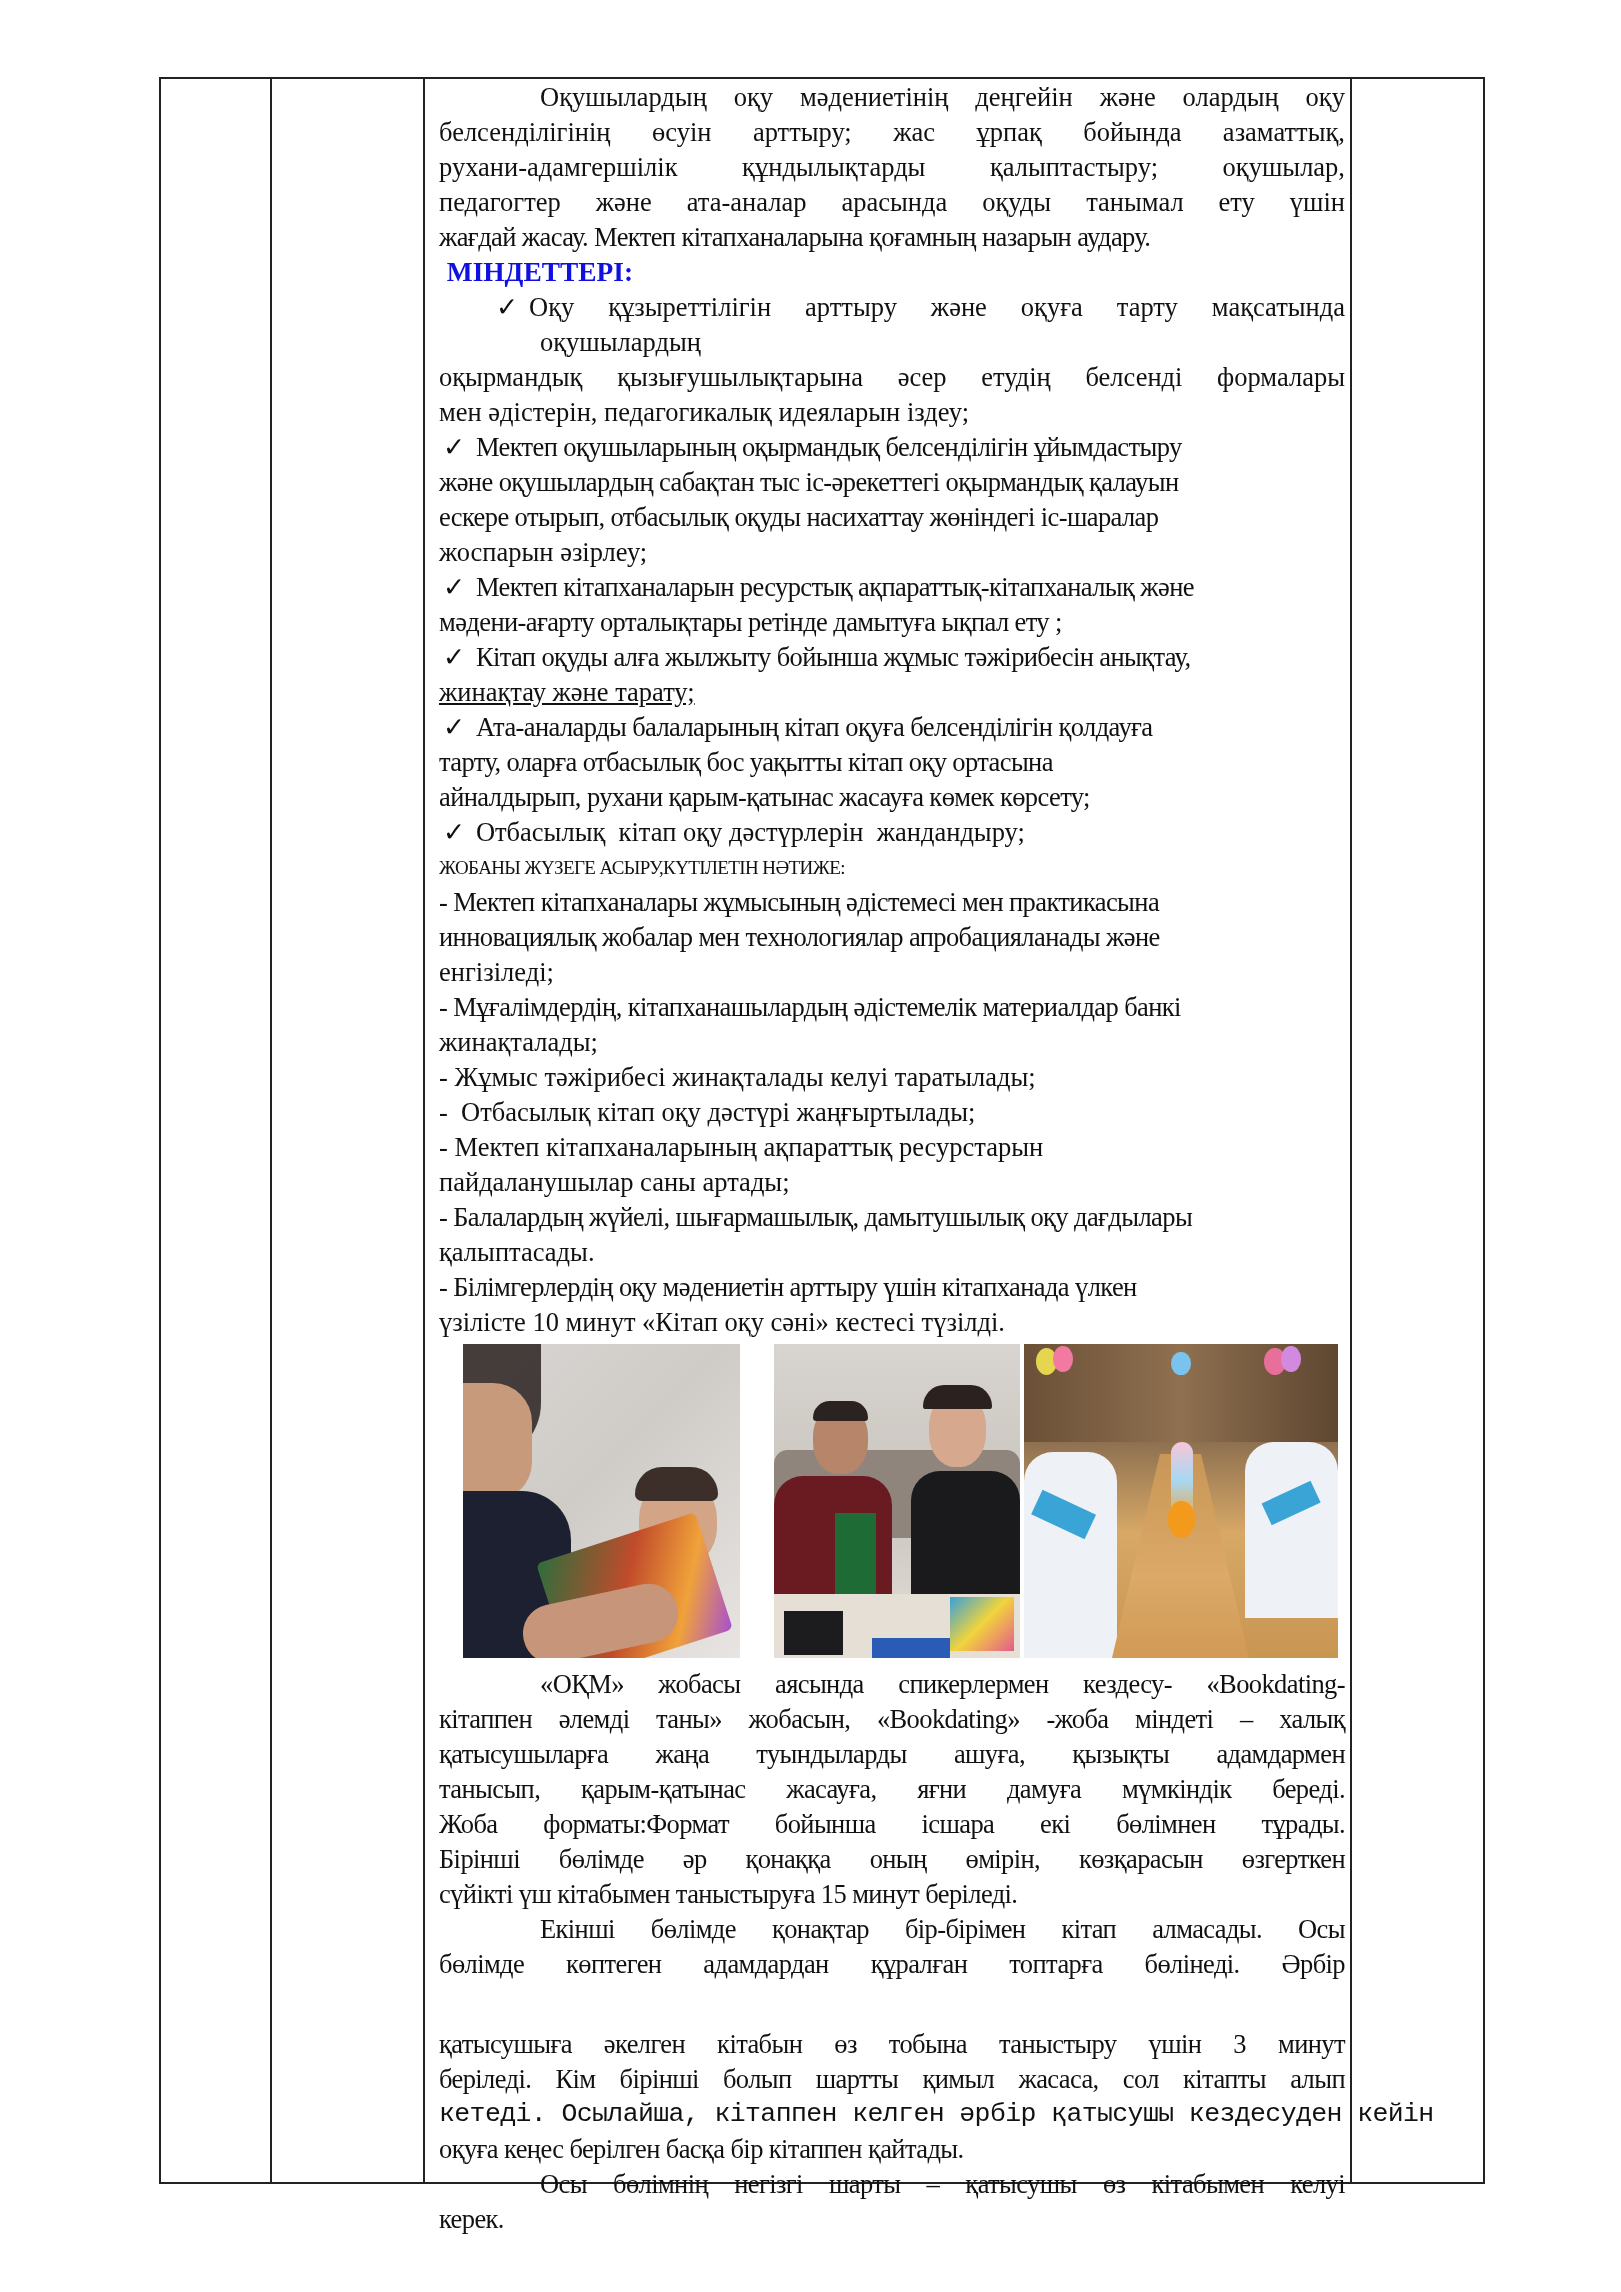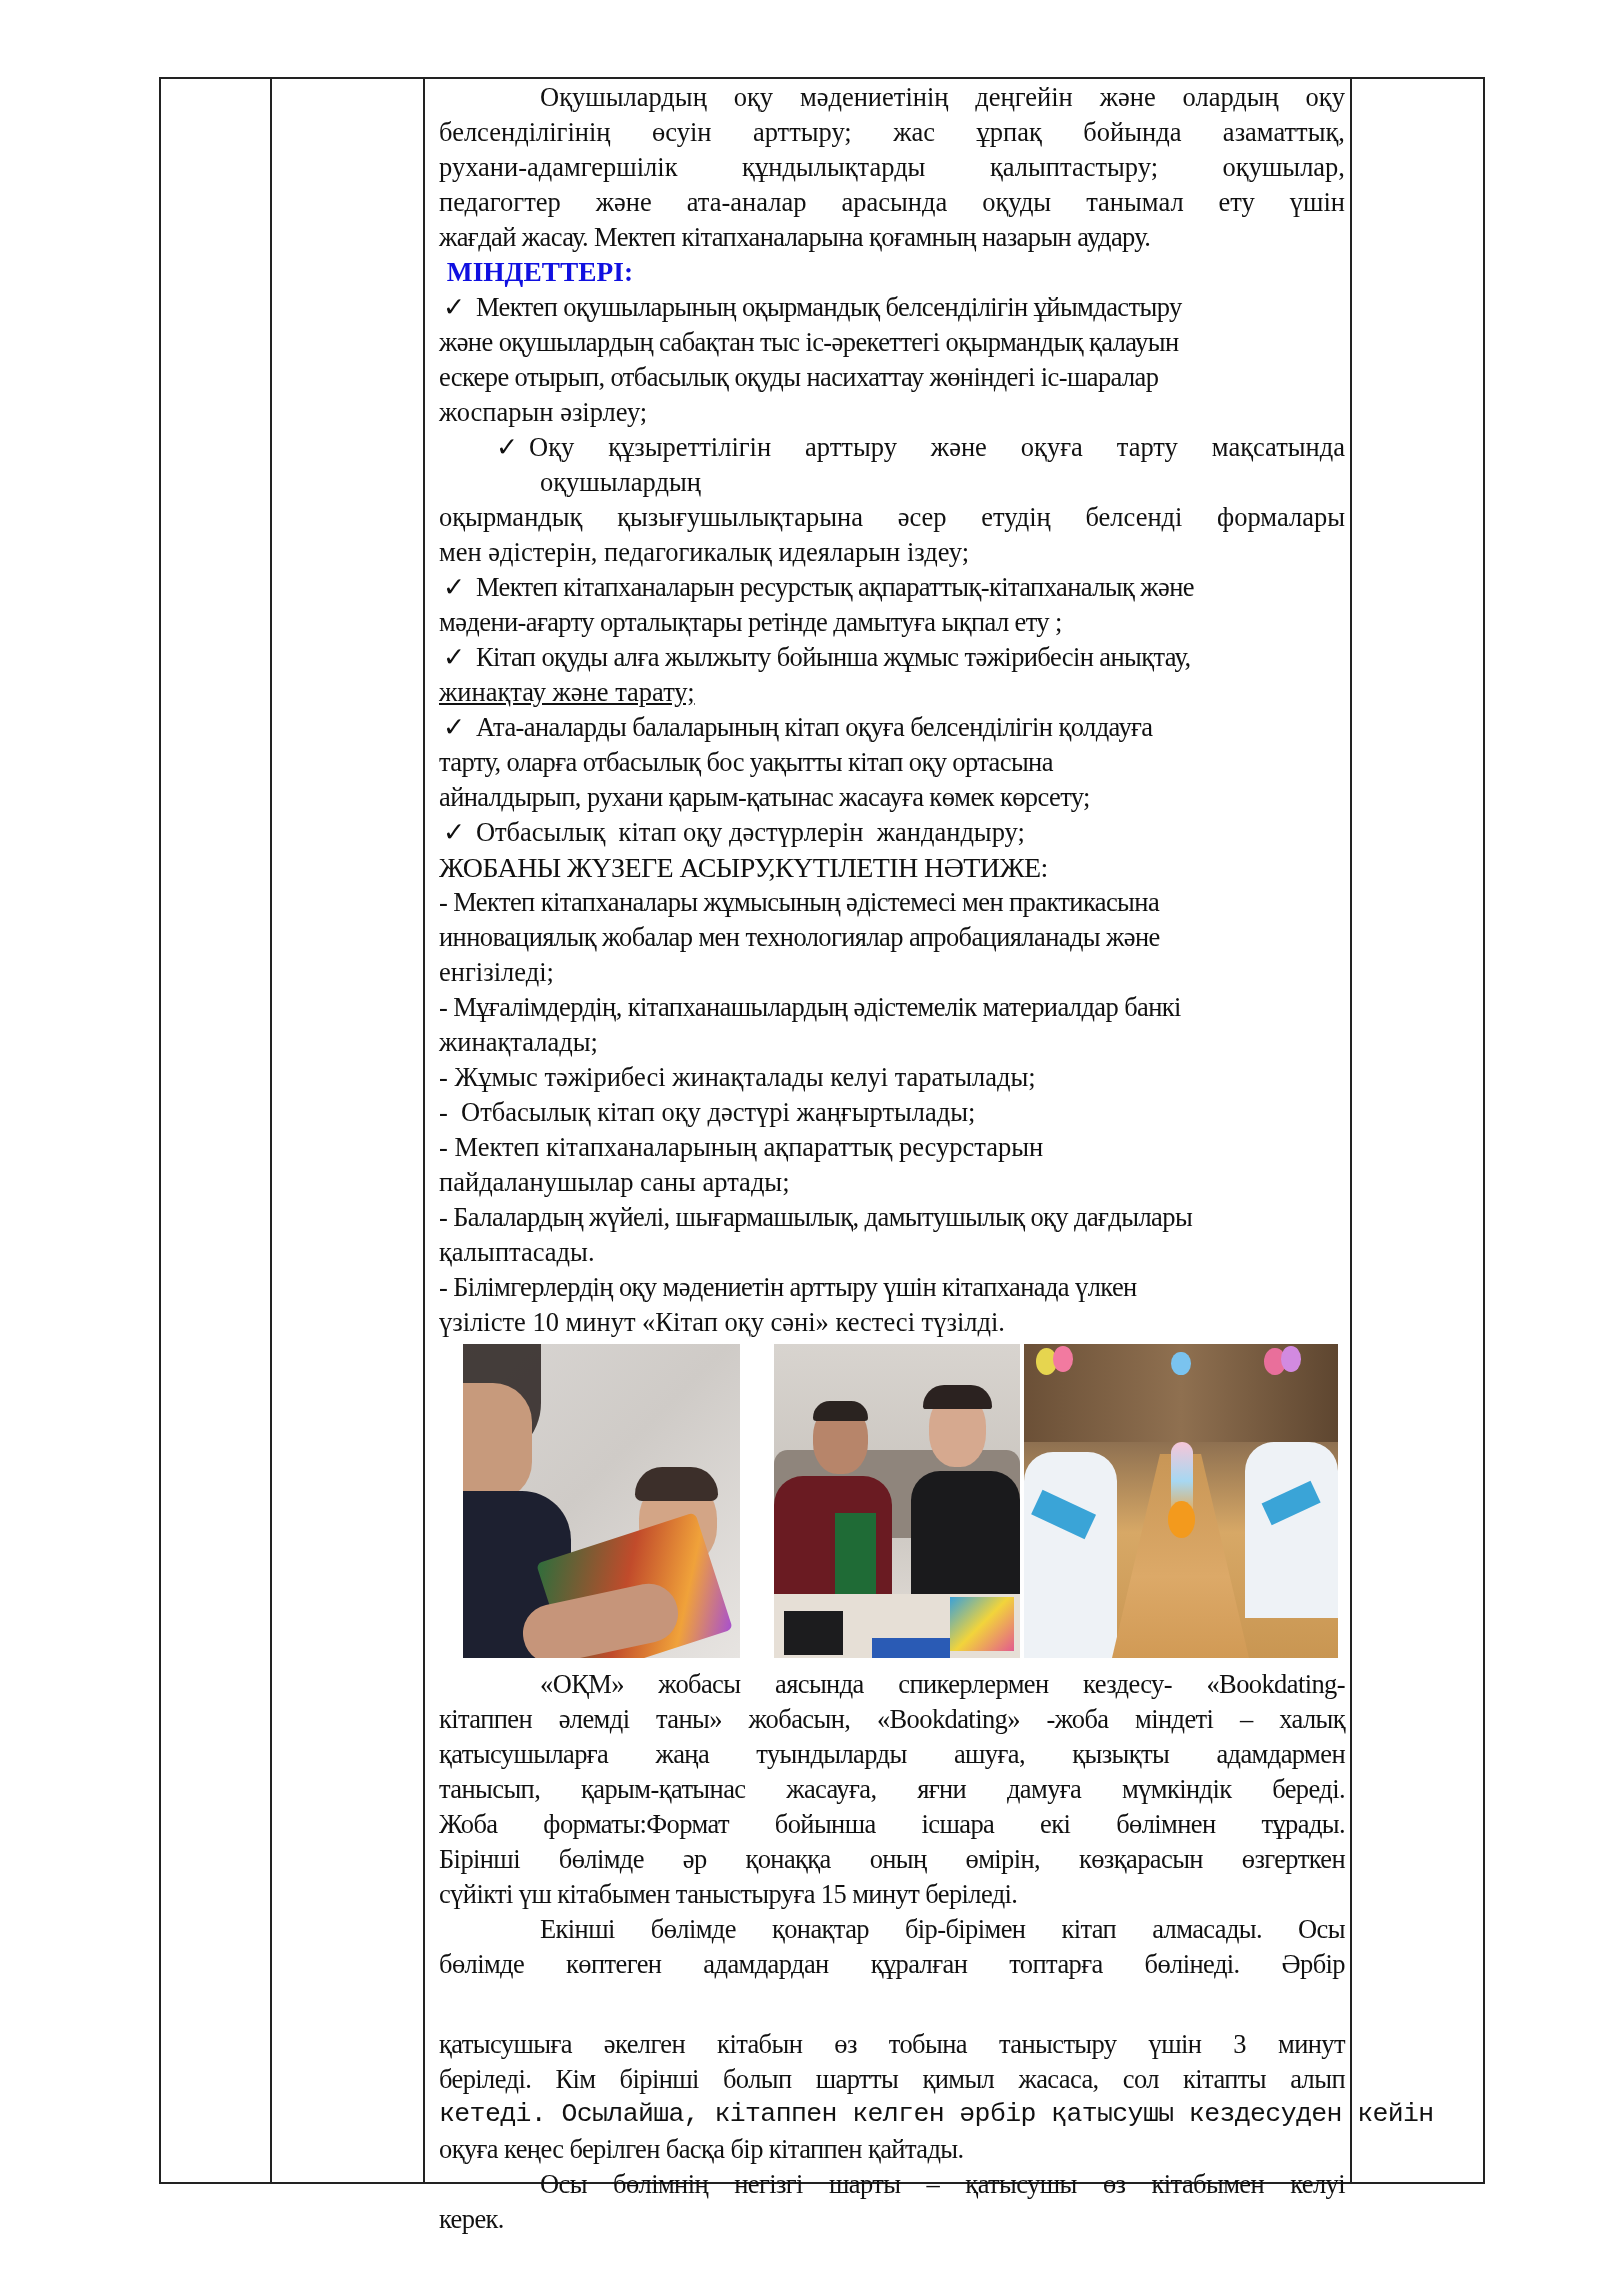--- a/index.html
+++ b/index.html
@@ -46,31 +46,31 @@
     <div class="ln j" style="text-align-last: justify; width: 906px; box-sizing: border-box;">рухани-адамгершілік құндылықтарды қалыптастыру; оқушылар,</div>
     <div class="ln j" style="text-align-last: justify; width: 906px; box-sizing: border-box;">педагогтер және ата-аналар арасында оқуды танымал ету үшін</div>
     <div class="ln sq" style="width: 906px; box-sizing: border-box;">жағдай жасау. Мектеп кітапханаларына қоғамның назарын аудару.</div>
   </div>
 
   <div class="ln heading" style="width: 906px; box-sizing: border-box;">МІНДЕТТЕРІ:</div>
 
   <div>
 
     <div>
+      <div class="ln j chk-ind" style="text-align-last: justify; width: 906px; box-sizing: border-box;"><span class="chk">✓</span><span>Оқу құзыреттілігін арттыру және оқуға тарту мақсатында</span></div>
+      <div class="ln chk-cont" style="width: 906px; box-sizing: border-box;">оқушылардың</div>
+      <div class="ln j" style="text-align-last: justify; width: 906px; box-sizing: border-box;">оқырмандық қызығушылықтарына әсер етудің белсенді формалары</div>
+      <div class="ln" style="width: 906px; box-sizing: border-box;">мен әдістерін, педагогикалық идеяларын іздеу;</div>
+    </div>
+
+    <div>
       <div class="ln sq" style="padding-left: 3.9px; width: 906px; box-sizing: border-box;"><span class="chk">✓</span><span>Мектеп оқушыларының оқырмандық белсенділігін ұйымдастыру</span></div>
       <div class="ln sq" style="width: 906px; box-sizing: border-box;">және оқушылардың сабақтан тыс іс-әрекеттегі оқырмандық қалауын</div>
       <div class="ln sq" style="width: 906px; box-sizing: border-box;">ескере отырып, отбасылық оқуды насихаттау жөніндегі іс-шаралар</div>
       <div class="ln" style="width: 906px; box-sizing: border-box;">жоспарын әзірлеу;</div>
-    </div>
-
-    <div>
-      <div class="ln j chk-ind" style="text-align-last: justify; width: 906px; box-sizing: border-box;"><span class="chk">✓</span><span>Оқу құзыреттілігін арттыру және оқуға тарту мақсатында</span></div>
-      <div class="ln chk-cont" style="width: 906px; box-sizing: border-box;">оқушылардың</div>
-      <div class="ln j" style="text-align-last: justify; width: 906px; box-sizing: border-box;">оқырмандық қызығушылықтарына әсер етудің белсенді формалары</div>
-      <div class="ln" style="width: 906px; box-sizing: border-box;">мен әдістерін, педагогикалық идеяларын іздеу;</div>
     </div>
 
     <div>
       <div class="ln sq" style="padding-left: 3.9px; width: 906px; box-sizing: border-box;"><span class="chk">✓</span><span>Мектеп кітапханаларын ресурстық ақпараттық-кітапханалық және</span></div>
       <div class="ln sq" style="width: 906px; box-sizing: border-box;">мәдени-ағарту орталықтары ретінде дамытуға ықпал ету ;</div>
     </div>
 
     <div>
       <div class="ln sq" style="padding-left: 3.9px; width: 906px; box-sizing: border-box;"><span class="chk">✓</span><span>Кітап оқуды алға жылжыту бойынша жұмыс тәжірибесін анықтау,</span></div>
       <div class="ln" style="width: 906px; box-sizing: border-box; text-decoration: underline;">жинақтау және тарату;</div>
@@ -80,21 +80,21 @@
       <div class="ln sq" style="padding-left: 3.9px; width: 906px; box-sizing: border-box;"><span class="chk">✓</span><span>Ата-аналарды балаларының кітап оқуға белсенділігін қолдауға</span></div>
       <div class="ln sq" style="width: 906px; box-sizing: border-box;">тарту, оларға отбасылық бос уақытты кітап оқу ортасына</div>
       <div class="ln sq" style="width: 906px; box-sizing: border-box;">айналдырып, рухани қарым-қатынас жасауға көмек көрсету;</div>
     </div>
 
     <div>
       <div class="ln" style="padding-left: 3.9px; white-space: pre; width: 906px; box-sizing: border-box;"><span class="chk">✓</span><span>Отбасылық  кітап оқу дәстүрлерін  жандандыру;</span></div>
     </div>
   </div>
 
-  <div class="ln sq" style="font-size: 28px; width: 906px; box-sizing: border-box;">ЖОБАНЫ ЖҮЗЕГЕ АСЫРУ,КҮТІЛЕТІН НӘТИЖЕ:</div>
+  <div class="ln sq" style="font-size: 19px; width: 906px; box-sizing: border-box;">ЖОБАНЫ ЖҮЗЕГЕ АСЫРУ,КҮТІЛЕТІН НӘТИЖЕ:</div>
 
   <div>
     <div class="ln sq" style="width: 906px; box-sizing: border-box;">- Мектеп кітапханалары жұмысының әдістемесі мен практикасына</div>
     <div class="ln sq" style="width: 906px; box-sizing: border-box;">инновациялық жобалар мен технологиялар апробацияланады және</div>
     <div class="ln" style="width: 906px; box-sizing: border-box;">енгізіледі;</div>
     <div class="ln sq" style="width: 906px; box-sizing: border-box;">- Мұғалімдердің, кітапханашылардың әдістемелік материалдар банкі</div>
     <div class="ln" style="width: 906px; box-sizing: border-box;">жинақталады;</div>
     <div class="ln" style="width: 906px; box-sizing: border-box;">- Жұмыс тәжірибесі жинақталады келуі таратылады;</div>
     <div class="ln" style="white-space: pre; width: 906px; box-sizing: border-box;">-  Отбасылық кітап оқу дәстүрі жаңғыртылады;</div>
     <div class="ln" style="width: 906px; box-sizing: border-box;">- Мектеп кітапханаларының ақпараттық ресурстарын</div>

